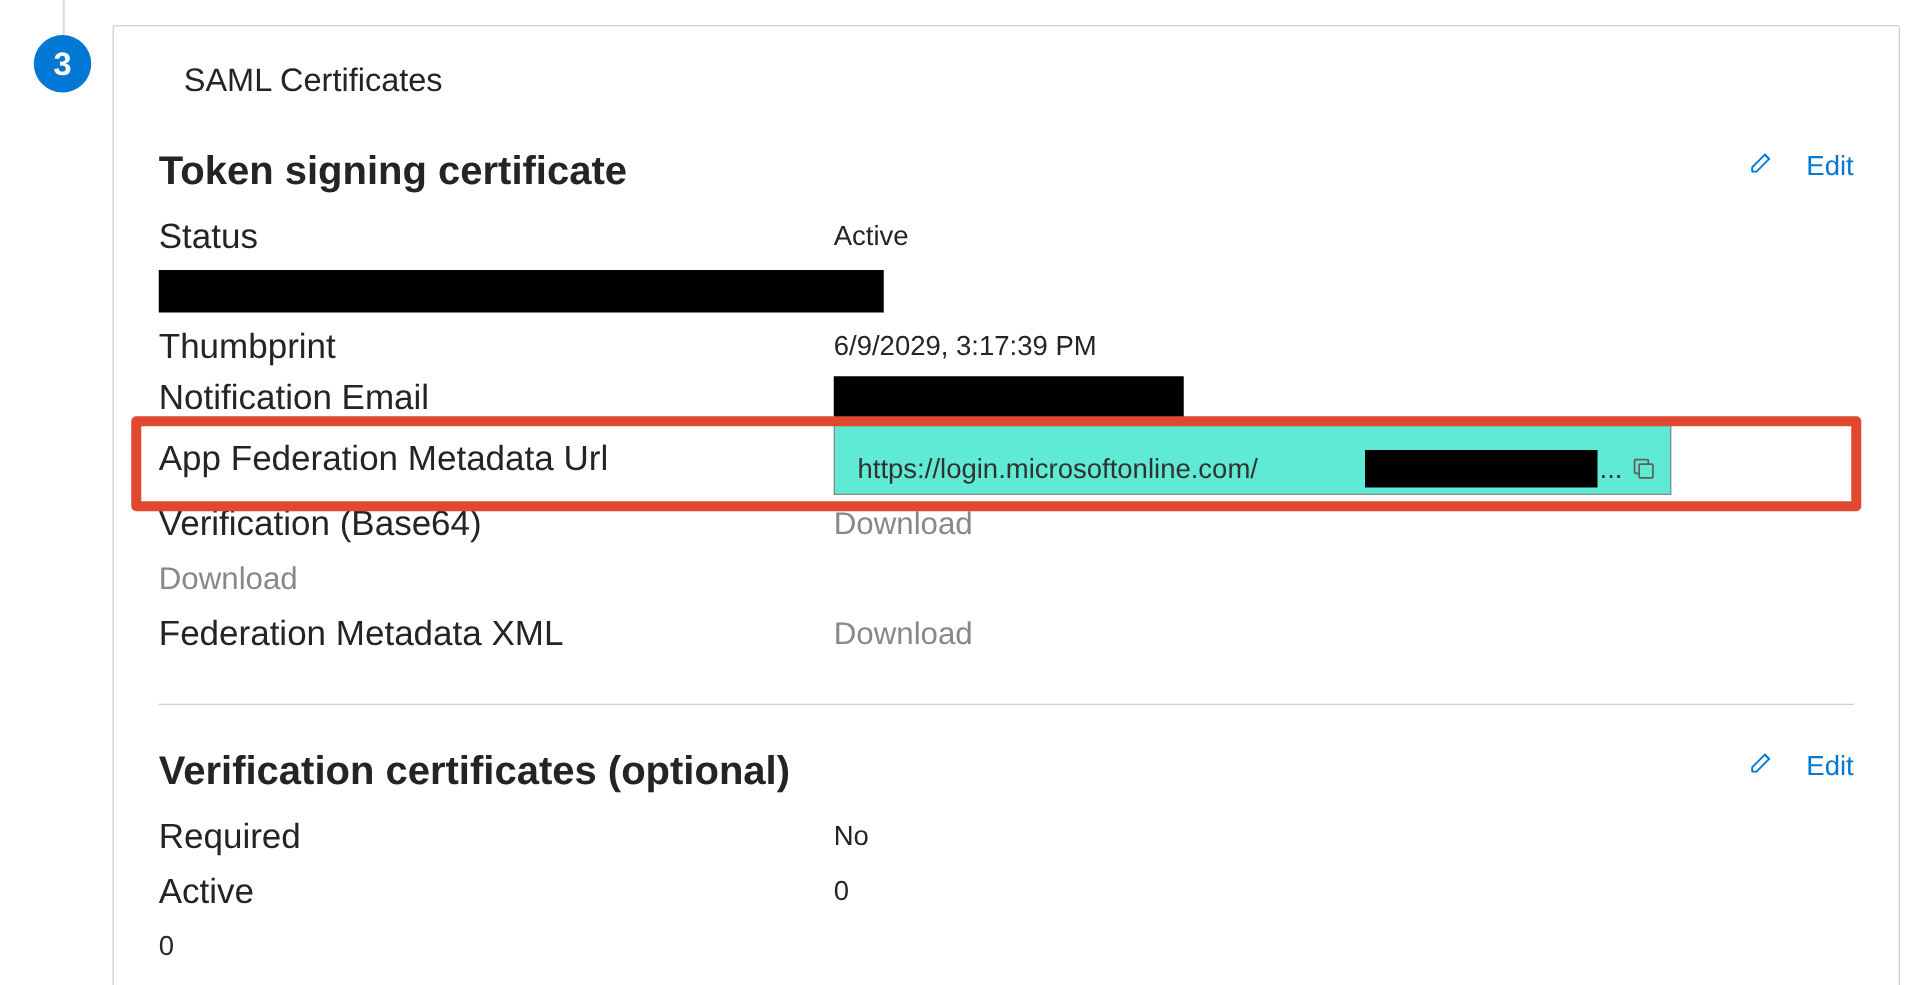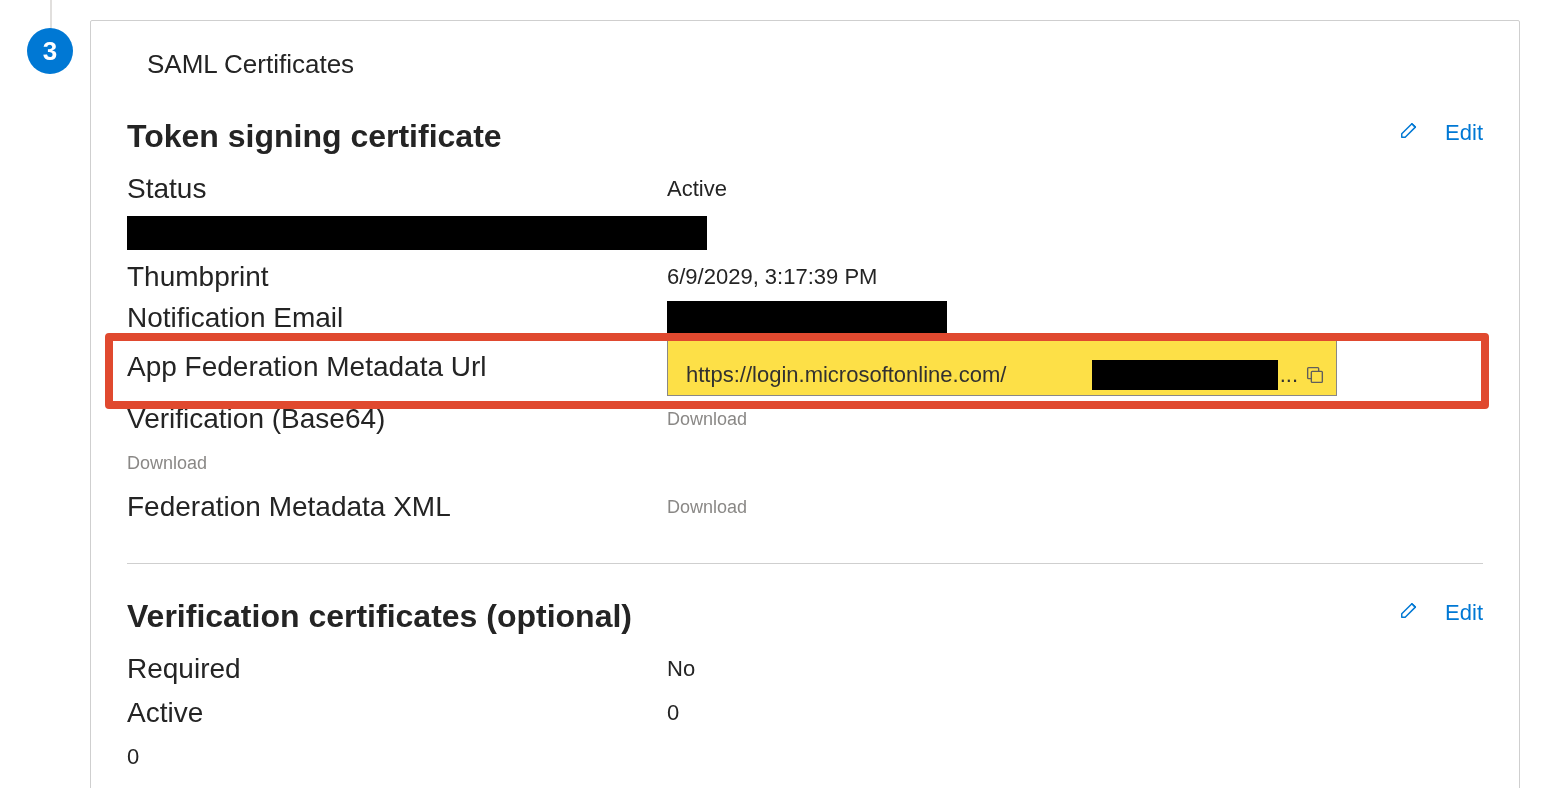--- a/index.html
+++ b/index.html
@@ -100,41 +100,41 @@
     display: flex;
     align-items: center;
   }
   .redact-bar {
     background: #000000;
     height: 34px;
     display: inline-block;
   }
   .download-link {
     color: #8a8886;
-    font-size: 18px;
+    font-size: 25px;
   }
   .metadata-row-wrap {
     position: relative;
   }
   .metadata-highlight {
     position: absolute;
     border: 8px solid #e0492f;
     border-radius: 4px;
     left: -22px;
     right: -6px;
     top: -4px;
     height: 76px;
     pointer-events: none;
     z-index: 5;
   }
   .url-box {
     display: inline-flex;
     align-items: center;
     border: 1px solid #8a8886;
-    background: #fde047;
+    background: #5eead4;
     height: 57px;
     padding: 16px 10px 0 18px;
     font-size: 22px;
     color: #323130;
     width: 670px;
     position: relative;
   }
   .url-text {
     white-space: nowrap;
     overflow: hidden;

